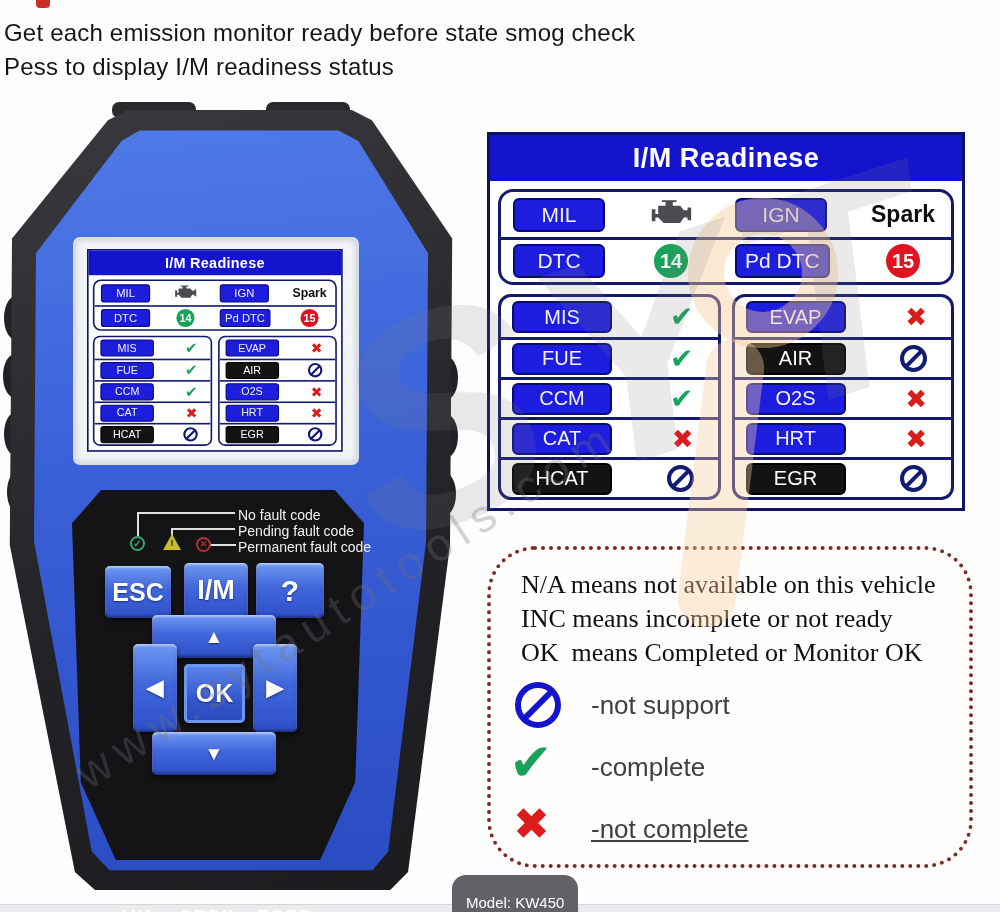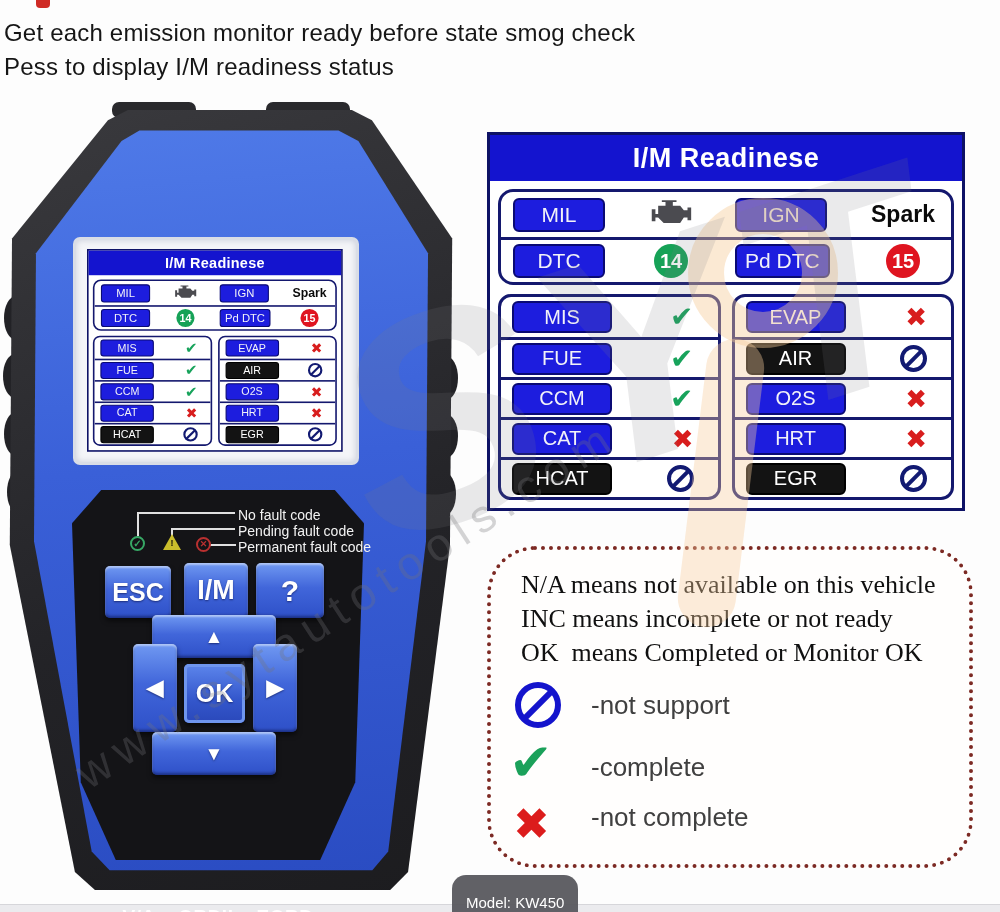--- a/index.html
+++ b/index.html
@@ -312,21 +312,21 @@
   <div class="leg-line" style="top:88px;">OK  means Completed or Monitor OK</div>
   <div class="leg-line" style="top:54px;">INC means incomplete or not ready</div>
 
   <span class="leg-nosup" style="top:132px;"></span>
   <div class="leg-item-label" style="top:140px;">-not support</div>
 
   <span class="leg-check" style="top:186px;">✔</span>
   <div class="leg-item-label" style="top:202px;">-complete</div>
 
   <span class="leg-cross" style="top:252px;">✖</span>
-  <div class="leg-item-label" style="top:252px;">-not complete</div>
+  <div class="leg-item-label" style="top:264px;text-decoration:underline;">-not complete</div>
 </div>
 
 <div class="wm wm-ring"></div>
 <div class="wm wm-swoosh"></div>
 <div class="wm wm-syt">SYT</div>
 <div class="wm wm-url">www.sytautotools.com</div>
 
 <div class="model-badge">Model: KW450</div>
 <div class="bottom-strip"></div>
 

